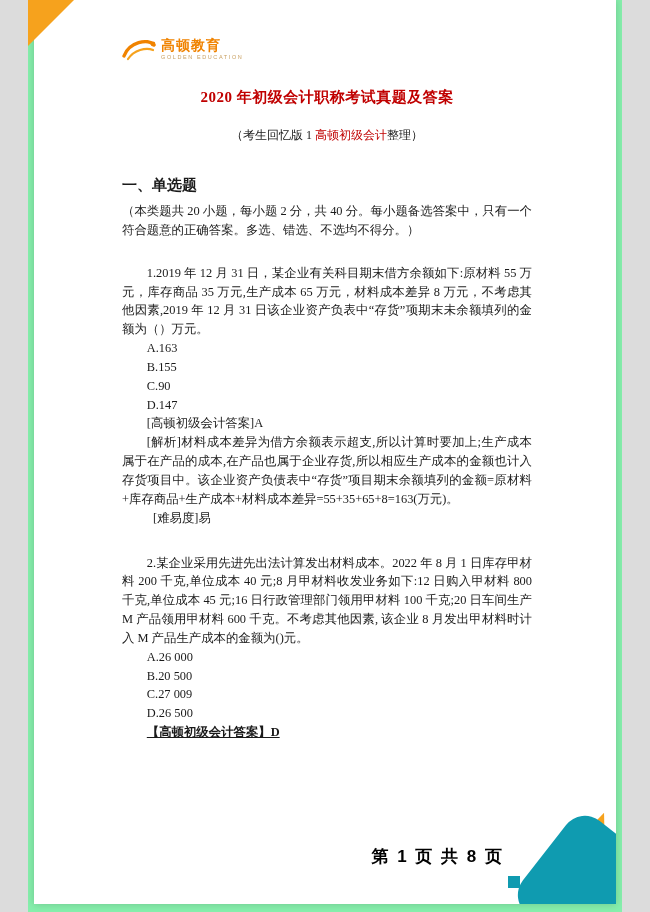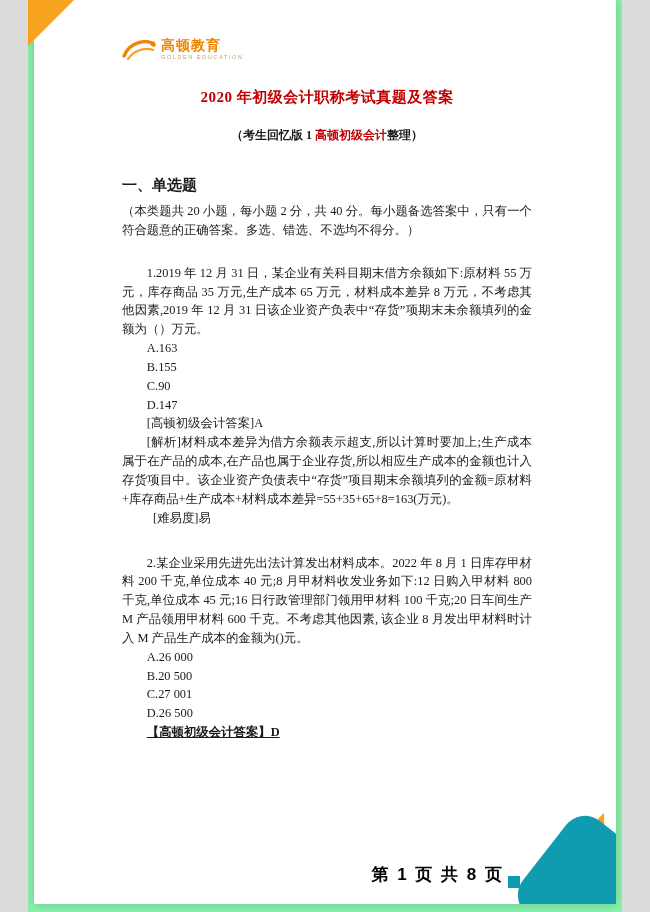--- a/index.html
+++ b/index.html
@@ -39,35 +39,35 @@
   .logo-cn { color:#f08300; font-weight:bold; font-size:14px; letter-spacing:1px; font-family:"Liberation Sans",sans-serif; }
   .logo-en { color:#c9a062; font-size:5.5px; letter-spacing:1.6px; font-family:"Liberation Sans",sans-serif; margin-top:2px; }
   .doc-title {
     text-align:center; color:#c00000; font-weight:bold; font-size:15px;
     margin-top:14px; letter-spacing:.5px;
   }
   .doc-subtitle {
     text-align:center; color:#000; font-weight:bold; font-size:27px;
     margin-top:12px; letter-spacing:1px;
   }
-  .doc-note { text-align:center; font-weight:bold; font-size:12px; margin-top:20px; }
+  .doc-note { text-align:center; font-weight:normal; font-size:12px; margin-top:20px; }
   .doc-note .hl { color:#c00000; }
   .sec-heading { font-weight:bold; font-size:15px; margin-top:32px; }
   p { margin:0; font-size:12.4px; line-height:1.52; text-align:justify; }
   .intro { margin-top:7px; }
   .stem { margin-top:24px; text-indent:2em; }
   .opt { margin-left:2em; text-align:left; }
   .ans { margin-left:2em; text-align:left; }
   .ans.bold, .bold { font-weight:bold;text-decoration:underline; }
   .analysis { text-indent:2em; }
   .analysis .lbl { font-weight:bold; }
   .difficulty { margin-left:2.5em; text-align:left; }
   .q2 { margin-top:26px; }
   .footer-page {
-    position:absolute; right:112px; bottom:18px; z-index:6;
+    position:absolute; right:112px; bottom:36px; z-index:6;
     font-weight:bold; font-size:17px; letter-spacing:2px; color:#000;
     font-family:"Liberation Sans",sans-serif;
   }
 </style>
 </head>
 <body>
 
 <div class="canvas">
   <div class="page">
 
@@ -102,21 +102,21 @@
         <p class="opt">D.147</p>
         <p class="ans">[高顿初级会计答案]A</p>
         <p class="analysis">[解析]材料成本差异为借方余额表示超支,所以计算时要加上;生产成本属于在产品的成本,在产品也属于企业存货,所以相应生产成本的金额也计入存货项目中。该企业资产负债表中“存货”项目期末余额填列的金额=原材料+库存商品+生产成本+材料成本差异=55+35+65+8=163(万元)。</p>
         <p class="difficulty">[难易度]易</p>
       </div>
 
       <div class="q2">
         <p class="stem">2.某企业采用先进先出法计算发出材料成本。2022 年 8 月 1 日库存甲材料 200 千克,单位成本 40 元;8 月甲材料收发业务如下:12 日购入甲材料 800 千克,单位成本 45 元;16 日行政管理部门领用甲材料 100 千克;20 日车间生产 M 产品领用甲材料 600 千克。不考虑其他因素, 该企业 8 月发出甲材料时计入 M 产品生产成本的金额为()元。</p>
         <p class="opt">A.26 000</p>
         <p class="opt">B.20 500</p>
-        <p class="opt">C.27 001</p>
+        <p class="opt">C.27 009</p>
         <p class="opt">D.26 500</p>
         <p class="ans bold">【高顿初级会计答案】D</p>
       </div>
 
     </div>
 
     <div class="footer-page">第 1 页 共 8 页</div>
 
     <div class="deco-orange-tri"></div>
     <div class="deco-teal-blob"></div>

